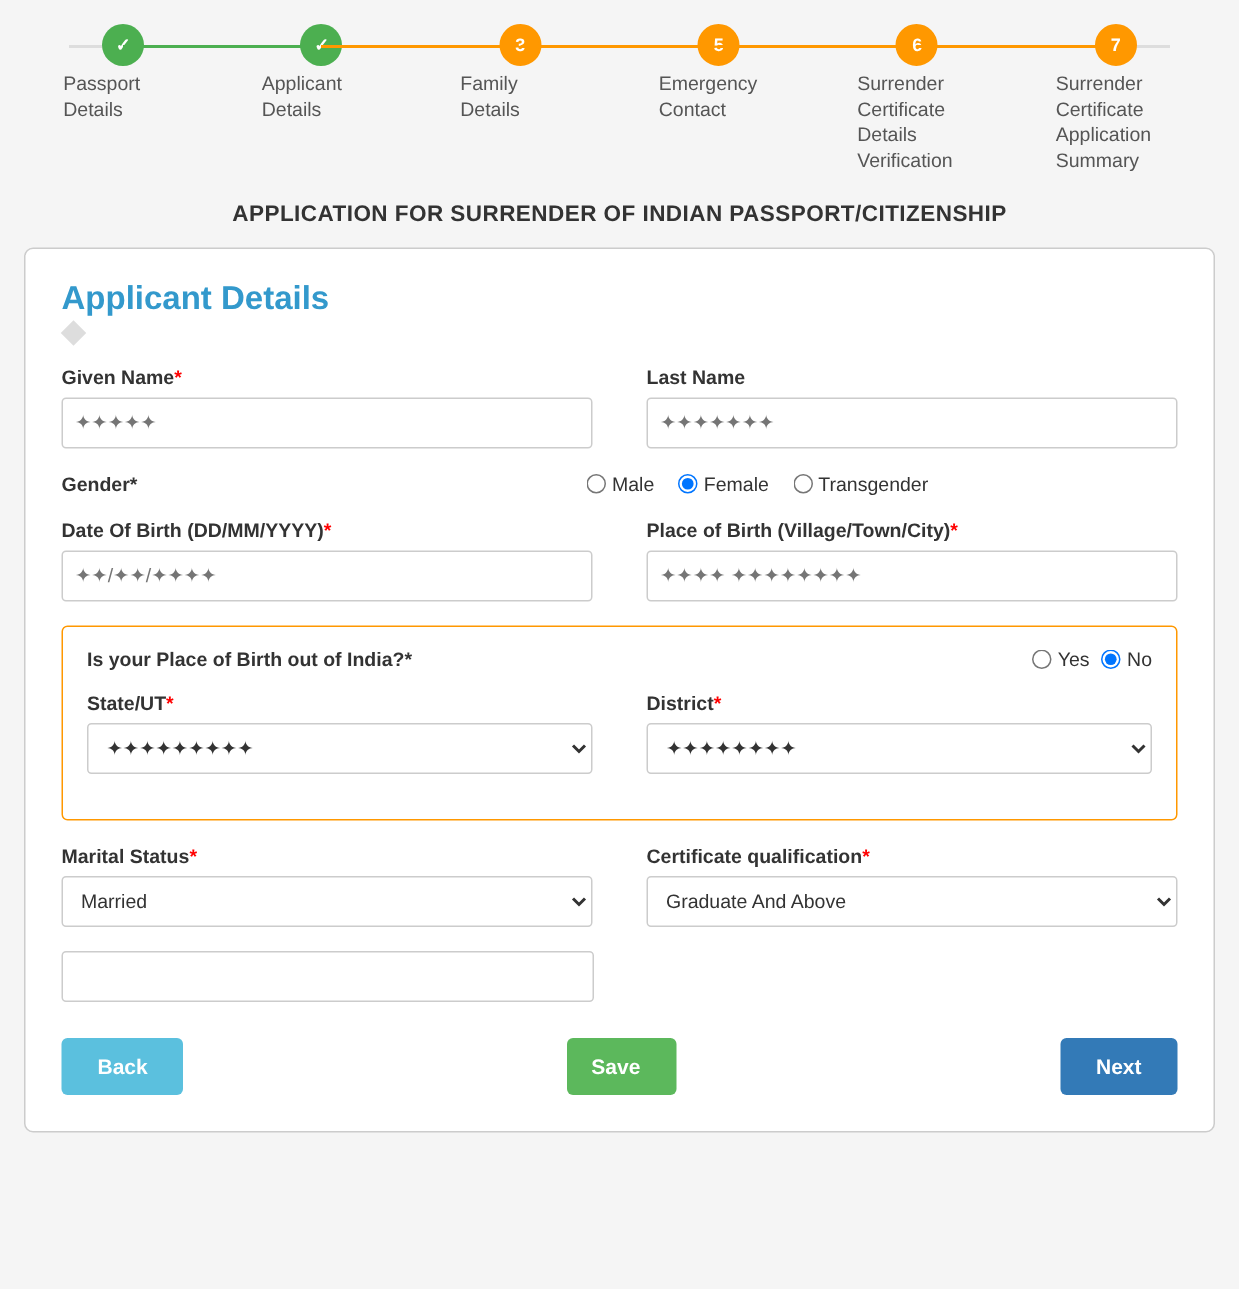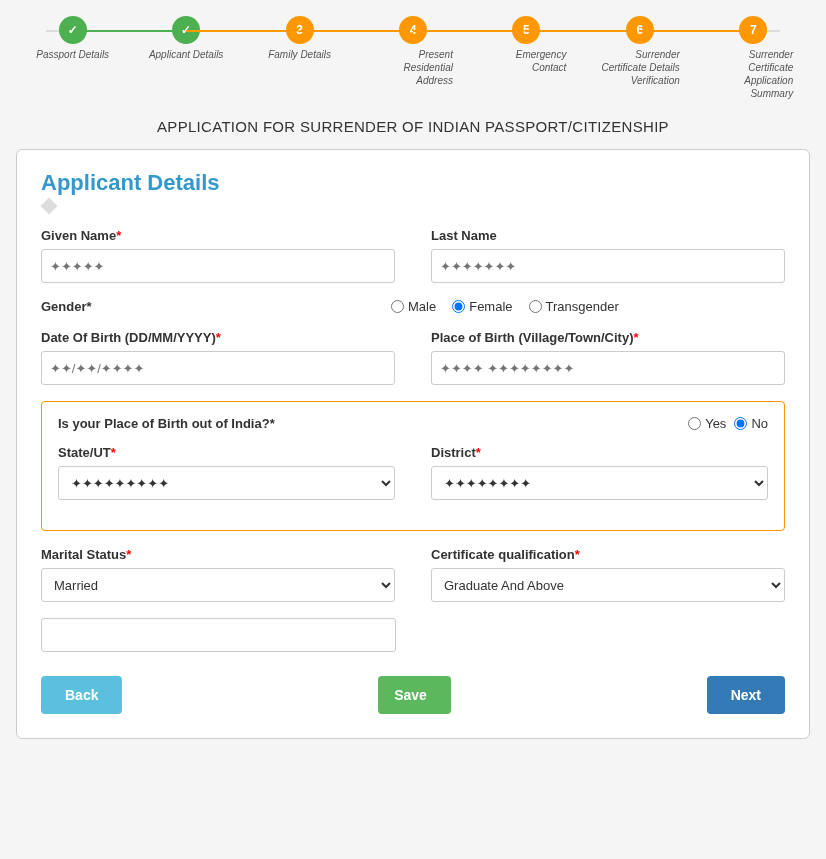--- a/index.html
+++ b/index.html
@@ -46,43 +46,42 @@
       align-items: center;
       justify-content: center;
       font-size: 12px;
       font-weight: bold;
       color: #fff;
       margin-bottom: 4px;
     }
     .step-circle.completed { background: #4caf50; }
     .step-circle.active { background: #ff9800; border: 2px solid #ff9800; }
     .step-label {
-      font-size: 10px;
-      text-align: right;
+      font-size: 13px;
+      text-align: left;
       color: #555;
       max-width: 80px;
       line-height: 1.3;
-      font-style: italic;
     }
     .step-connector {
       position: absolute;
       top: 14px;
       left: 50%;
       right: -50%;
       height: 2px;
       z-index: 0;
     }
     .step-connector.green { background: #4caf50; }
     .step-connector.orange { background: #ff9800; }
 
     
     .page-title {
       text-align: center;
       font-size: 15px;
-      font-weight: normal;
+      font-weight: bold;
       color: #333;
       margin-bottom: 14px;
       letter-spacing: 0.3px;
     }
 
     
     .card {
       background: #fff;
       border: 1px solid #ccc;
       border-radius: 6px;
@@ -231,25 +230,20 @@
     <div class="step-label">Applicant Details</div>
     <div class="step-connector orange"></div>
   </div>
 
   <div class="step-item">
     <div class="step-circle active">3</div>
     <div class="step-label">Family Details</div>
     <div class="step-connector orange"></div>
   </div>
 
-  <div class="step-item">
-    <div class="step-circle active">4</div>
-    <div class="step-label">Present Residential Address</div>
-    <div class="step-connector orange"></div>
-  </div>
 
   <div class="step-item">
     <div class="step-circle active">5</div>
     <div class="step-label">Emergency Contact</div>
     <div class="step-connector orange"></div>
   </div>
 
   <div class="step-item">
     <div class="step-circle active">6</div>
     <div class="step-label">Surrender Certificate Details Verification</div>

